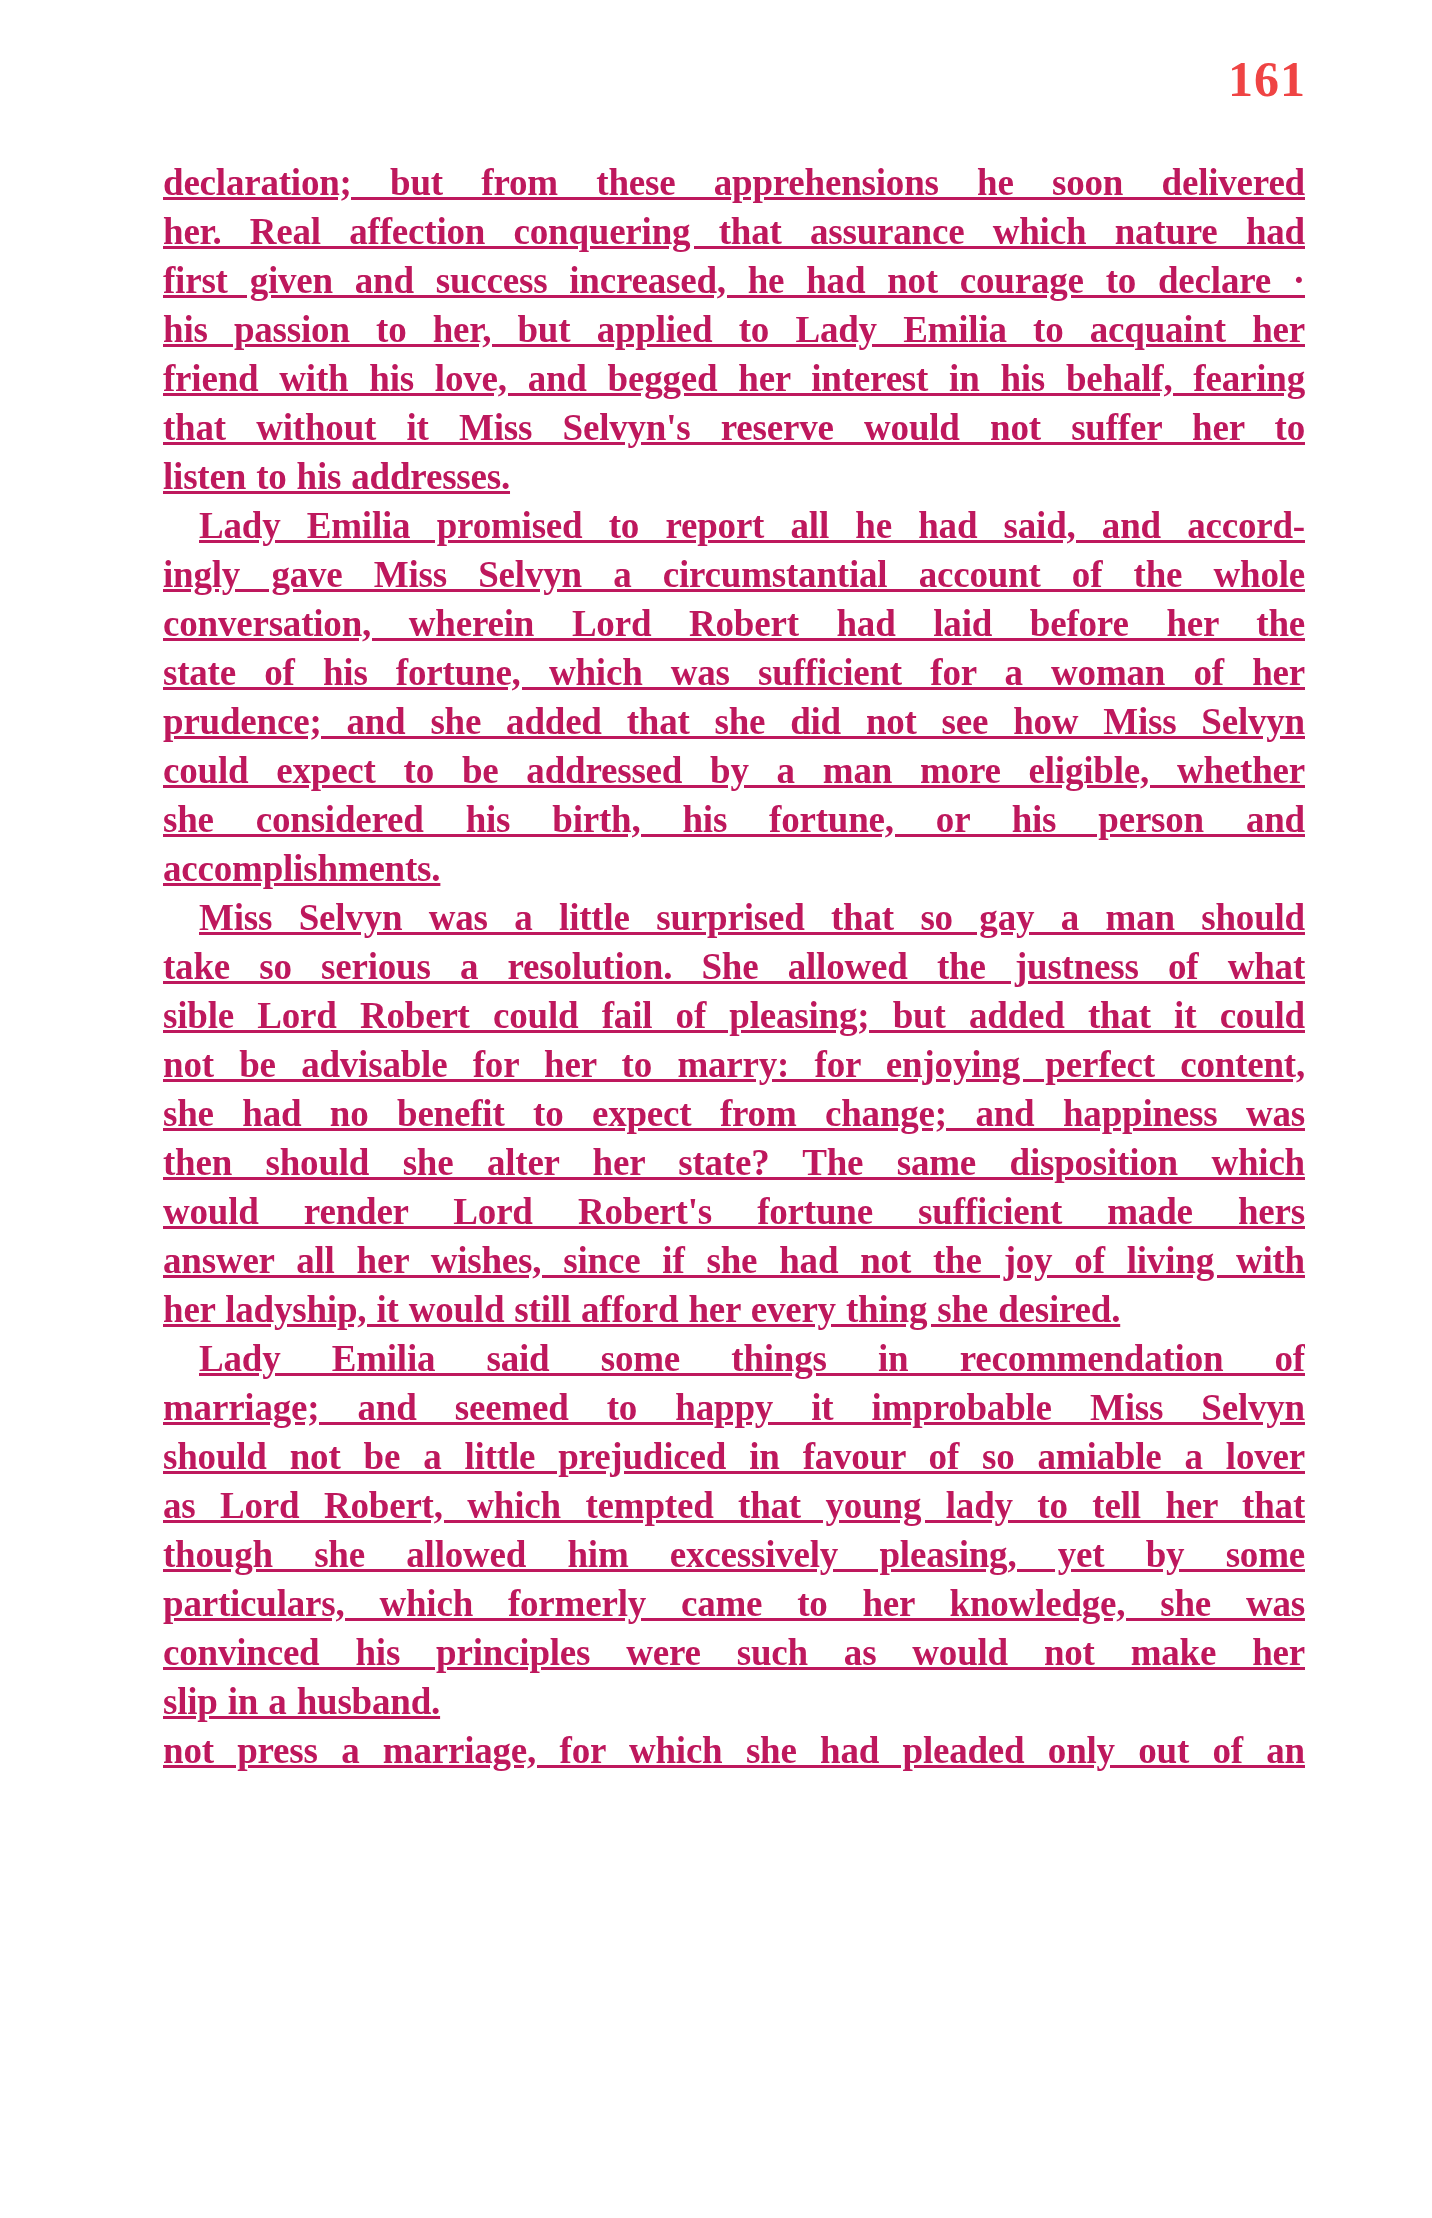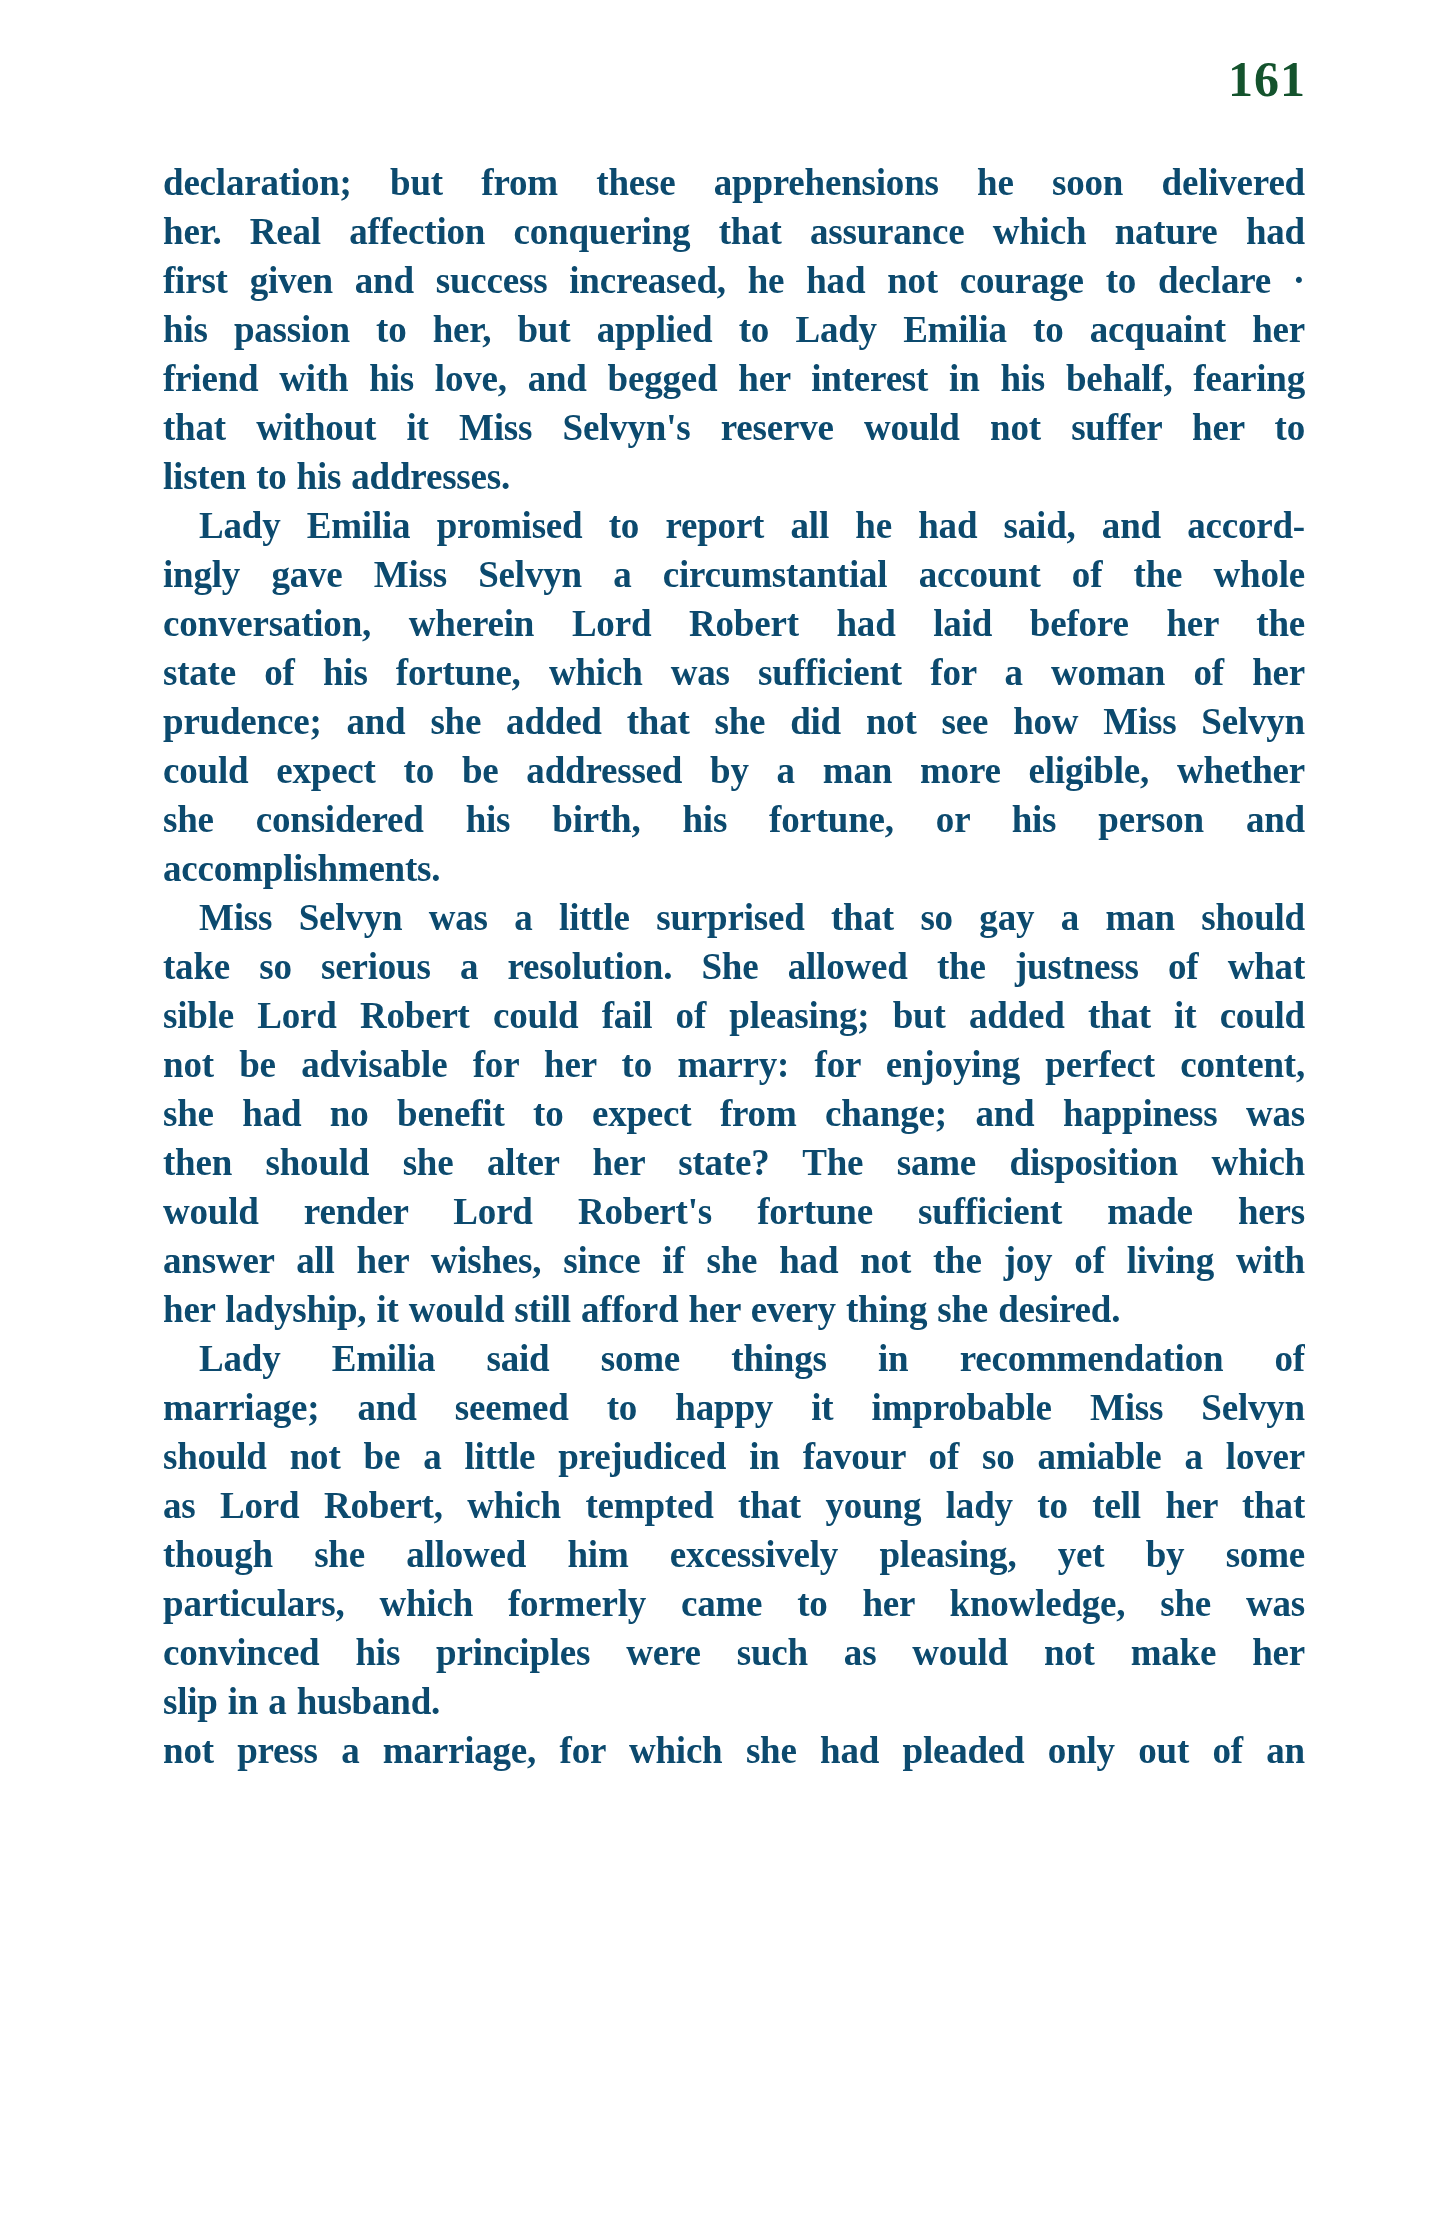--- a/index.html
+++ b/index.html
@@ -21,33 +21,34 @@
     background: #ffffff;
   }
   .page-number {
     position: absolute;
     top: 54px;
     left: 1228px;
     font-size: 50px;
     font-weight: 700;
     line-height: 1;
     letter-spacing: 1px;
-    color: #14532d;
+    color: #ef4444;
   }
   .text-block {
     position: absolute;
     top: 158px;
     left: 163px;
     width: 1142px;
     font-size: 37px;
     font-weight: 700;
     line-height: 49px;
     letter-spacing: -0.2px;
     word-spacing: 1px;
-    color: #0c4a6e;
+    color: #be185d;
+    text-decoration: underline;
   }
   .line {
     text-align: justify;
     text-align-last: justify;
     white-space: normal;
     overflow: hidden;
     height: 49px;
   }
   .line.indent {
     padding-left: 36px;

